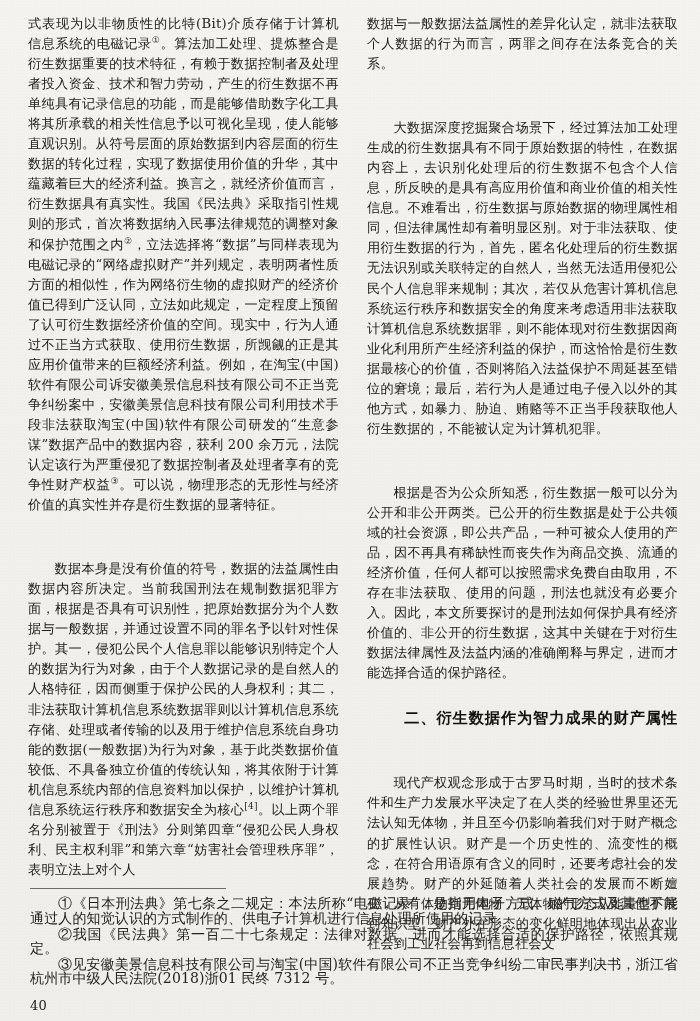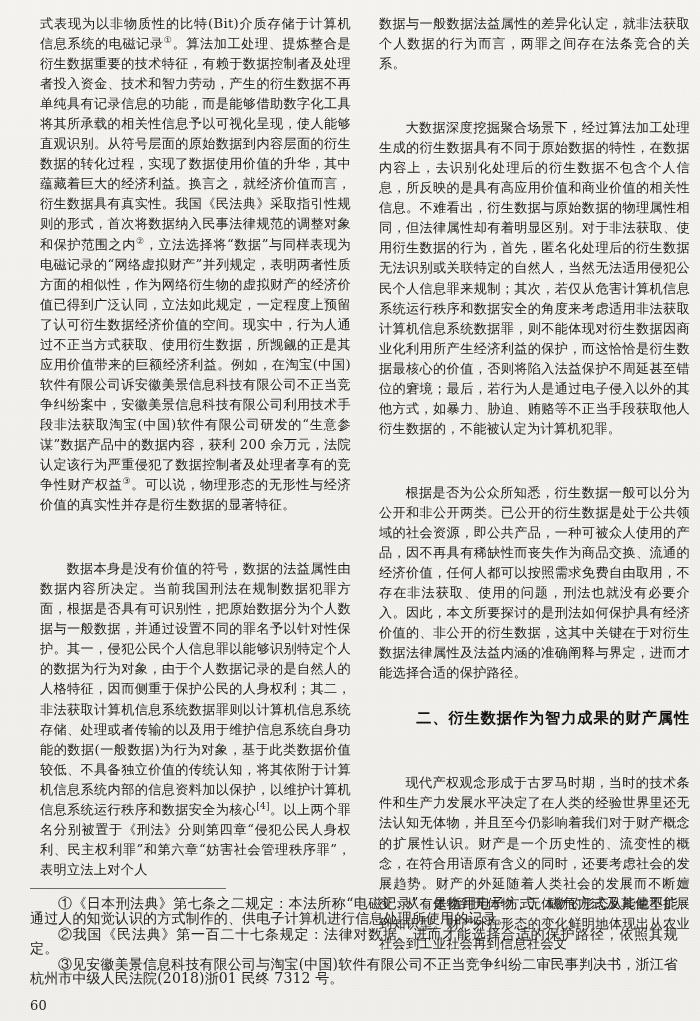--- a/index.html
+++ b/index.html
@@ -29,21 +29,21 @@
     background-image:
       radial-gradient(rgba(140,135,125,0.10) 0.5px, transparent 0.6px),
       radial-gradient(rgba(160,155,145,0.07) 0.5px, transparent 0.6px);
     background-size: 3px 3px, 5px 5px;
     background-position: 0 0, 2px 1px;
   }
 
   .content {
     position: absolute;
     left: 0; top: 0; right: 0; bottom: 0;
-    padding: 14px 22px 0 40px;
+    padding: 14px 22px 0 28px;
     box-sizing: border-box;
   }
 
   .columns {
     display: flex;
     gap: 28px;
     height: 866px;
     align-items: flex-start;
   }
   .col {
@@ -150,15 +150,15 @@
   <div class="footnotes">
     <div class="fn-rule"></div>
 
     <p class="fnote"><span>①</span><span>《日本刑法典》第七条之二规定：本法所称“电磁记录”，是指用电子方式、磁气方式及其他不能通过人的知觉认识的方式制作的、供电子计算机进行信息处理所使用的记录。</span></p>
 
     <p class="fnote"><span>②</span><span>我国《民法典》第一百二十七条规定：法律对数据、进而才能选择合适的保护路径，依照其规定。</span></p>
 
     <p class="fnote"><span>③</span><span>见安徽美景信息科技有限公司与淘宝(中国)软件有限公司不正当竞争纠纷二审民事判决书，浙江省杭州市中级人民法院(2018)浙01 民终 7312 号。</span></p>
   </div>
 
-  <div class="page-number">60</div>
+  <div class="page-number">40</div>
 
 </div>
 
 </body></html>

